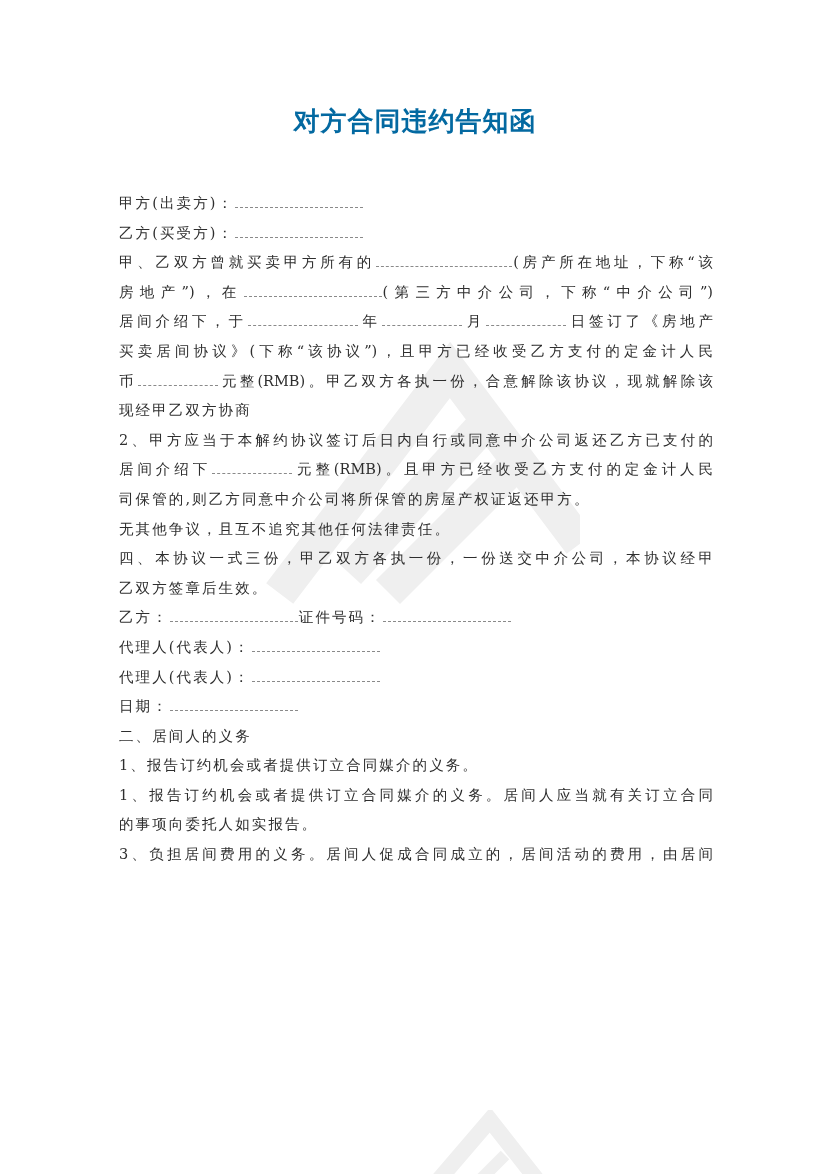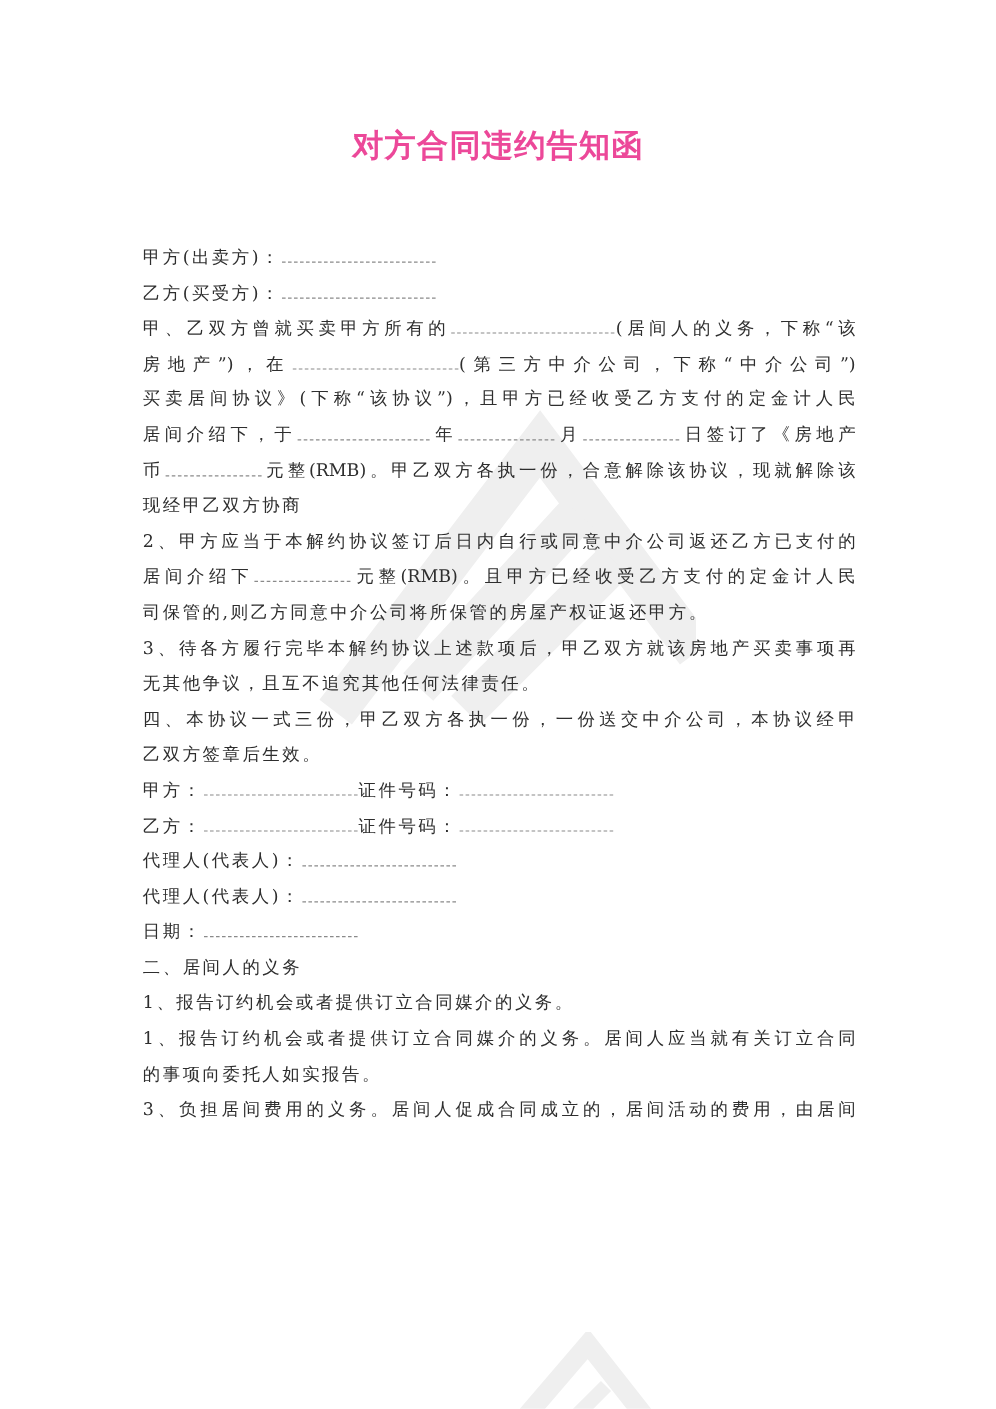--- a/index.html
+++ b/index.html
@@ -3,22 +3,22 @@
 <meta charset="utf-8">
 <style>
   html, body { margin: 0; padding: 0; background: #ffffff; }
   body { width: 830px; height: 1174px; position: relative; overflow: hidden;
          font-family: "DejaVu Serif", "Liberation Serif", serif; color: #2a2a2a; }
   .watermark { position: absolute; pointer-events: none; }
   .wm-big { left: 250px; top: 330px; width: 330px; height: 280px; }
   .wm-bottom { left: 420px; top: 1110px; width: 130px; height: 80px; }
   .title { position: absolute; left: 0; width: 830px; top: 104px; text-align: center;
            font-family: "DejaVu Sans", "Liberation Sans", sans-serif; font-size: 26px;
-           font-weight: bold; color: #ec4899; letter-spacing: 1px; }
-  .content { position: absolute; left: 119px; top: 201px; width: 594px; }
+           font-weight: bold; color: #0369a1; letter-spacing: 1px; }
+  .content { position: absolute; left: 119px; top: 189px; width: 594px; }
   .line { font-size: 14.5px; line-height: 29.6px; height: 29.6px; white-space: nowrap;
           letter-spacing: 2.1px; color: #2e2e2e; }
   .line.j { text-align: justify; text-align-last: justify; letter-spacing: 0; }
   .blank { display: inline-block; border-bottom: 1px dashed #8a8a8a; height: 12px;
            vertical-align: baseline; margin: 0 1px; }
 </style>
 </head>
 <body>
 
 <svg class="watermark wm-big" viewBox="0 0 330 280">
@@ -31,34 +31,32 @@
 <svg class="watermark wm-bottom" viewBox="0 0 130 80">
   <path d="M10 80 L70 10 L125 80" fill="none" stroke="#efefef" stroke-width="16"></path>
   <path d="M50 80 L85 45" fill="none" stroke="#efefef" stroke-width="12"></path>
 </svg>
 
 <div class="title">对方合同违约告知函</div>
 
 <div class="content" id="content">
     <div class="line"><span>甲方(出卖方)：</span><span class="blank" style="width: 128px;"></span></div>
     <div class="line"><span>乙方(买受方)：</span><span class="blank" style="width: 128px;"></span></div>
-    <div class="line j"><span>甲、乙双方曾就买卖甲方所有的</span><span class="blank" style="width: 136px;"></span><span>(居间人的义务，下称“该</span></div>
+    <div class="line j"><span>甲、乙双方曾就买卖甲方所有的</span><span class="blank" style="width: 136px;"></span><span>(房产所在地址，下称“该</span></div>
     <div class="line j"><span>房地产”)，在</span><span class="blank" style="width: 138px;"></span><span>(第三方中介公司，下称“中介公司”)</span></div>
+    <div class="line j"><span>居间介绍下，于</span><span class="blank" style="width: 110px;"></span><span>年</span><span class="blank" style="width: 80px;"></span><span>月</span><span class="blank" style="width: 80px;"></span><span>日签订了《房地产</span></div>
     <div class="line j"><span>买卖居间协议》(下称“该协议”)，且甲方已经收受乙方支付的定金计人民</span></div>
-    <div class="line j"><span>居间介绍下，于</span><span class="blank" style="width: 110px;"></span><span>年</span><span class="blank" style="width: 80px;"></span><span>月</span><span class="blank" style="width: 80px;"></span><span>日签订了《房地产</span></div>
     <div class="line j"><span>币</span><span class="blank" style="width: 80px;"></span><span>元整(RMB)。甲乙双方各执一份，合意解除该协议，现就解除该</span></div>
     <div class="line"><span>现经甲乙双方协商</span></div>
     <div class="line j"><span>2、甲方应当于本解约协议签订后日内自行或同意中介公司返还乙方已支付的</span></div>
     <div class="line j"><span>居间介绍下</span><span class="blank" style="width: 80px;"></span><span>元整(RMB)。且甲方已经收受乙方支付的定金计人民</span></div>
     <div class="line"><span>司保管的,则乙方同意中介公司将所保管的房屋产权证返还甲方。</span></div>
-    <div class="line j"><span>3、待各方履行完毕本解约协议上述款项后，甲乙双方就该房地产买卖事项再</span></div>
     <div class="line"><span>无其他争议，且互不追究其他任何法律责任。</span></div>
     <div class="line j"><span>四、本协议一式三份，甲乙双方各执一份，一份送交中介公司，本协议经甲</span></div>
     <div class="line"><span>乙双方签章后生效。</span></div>
-    <div class="line"><span>甲方：</span><span class="blank" style="width: 128px;"></span><span>证件号码：</span><span class="blank" style="width: 128px;"></span></div>
     <div class="line"><span>乙方：</span><span class="blank" style="width: 128px;"></span><span>证件号码：</span><span class="blank" style="width: 128px;"></span></div>
     <div class="line"><span>代理人(代表人)：</span><span class="blank" style="width: 128px;"></span></div>
     <div class="line"><span>代理人(代表人)：</span><span class="blank" style="width: 128px;"></span></div>
     <div class="line"><span>日期：</span><span class="blank" style="width: 128px;"></span></div>
     <div class="line"><span>二、居间人的义务</span></div>
     <div class="line"><span>1、报告订约机会或者提供订立合同媒介的义务。</span></div>
     <div class="line j"><span>1、报告订约机会或者提供订立合同媒介的义务。居间人应当就有关订立合同</span></div>
     <div class="line"><span>的事项向委托人如实报告。</span></div>
     <div class="line j"><span>3、负担居间费用的义务。居间人促成合同成立的，居间活动的费用，由居间</span></div>
   </div>

